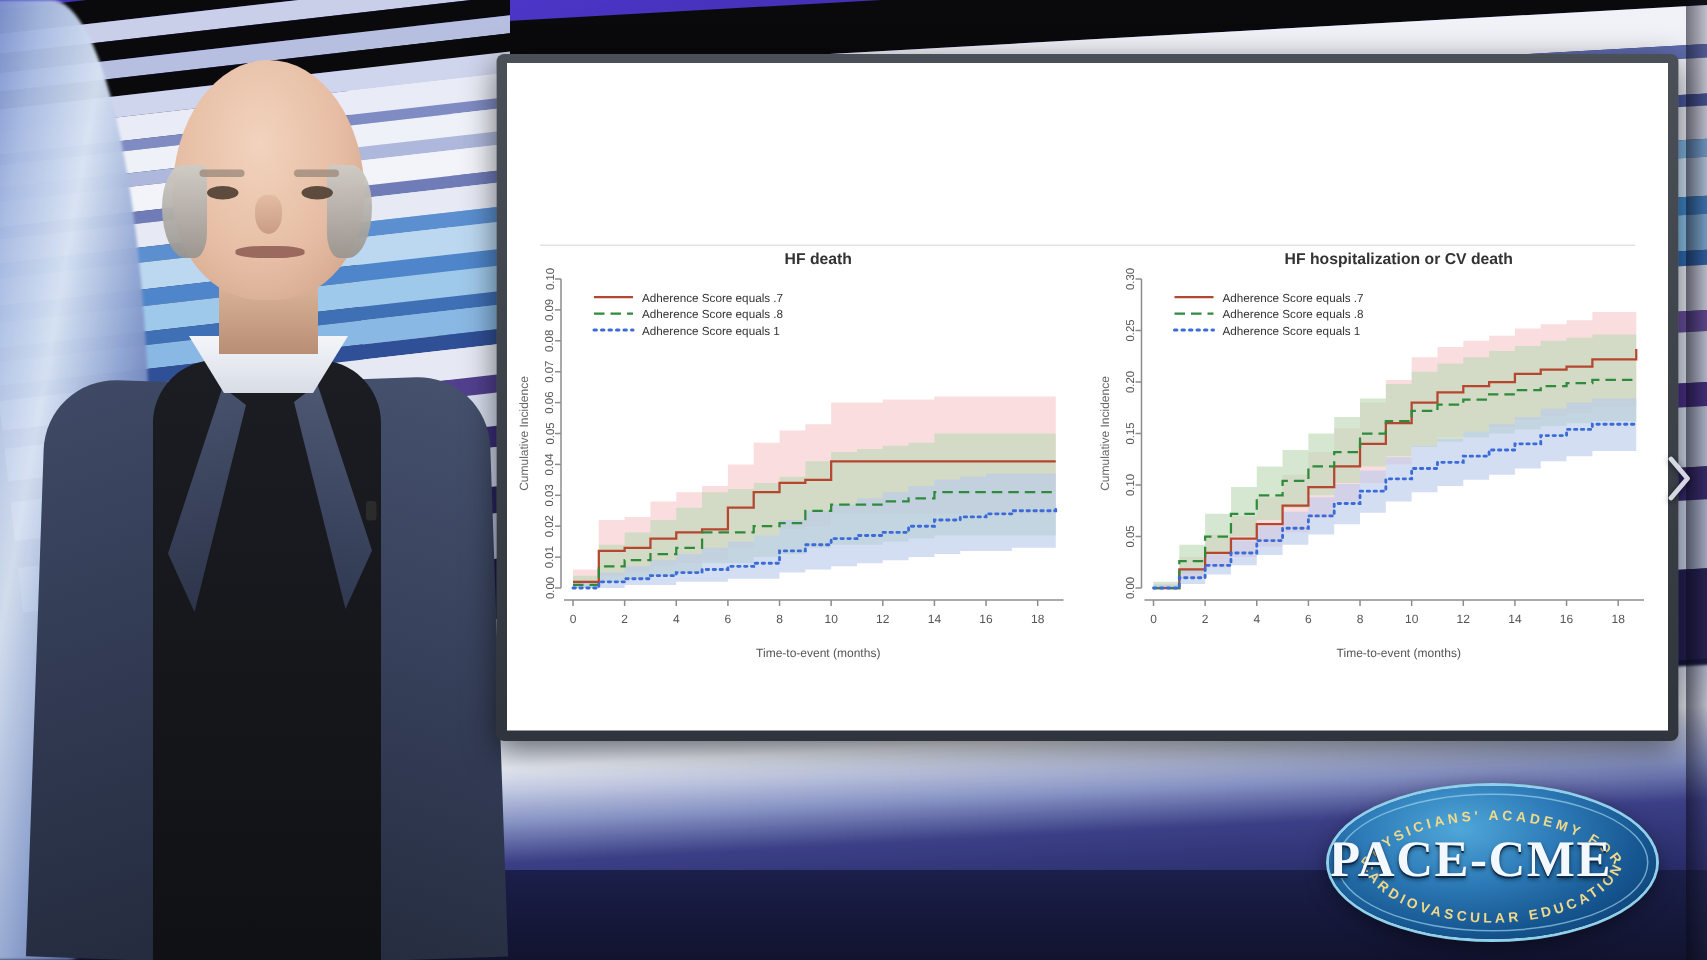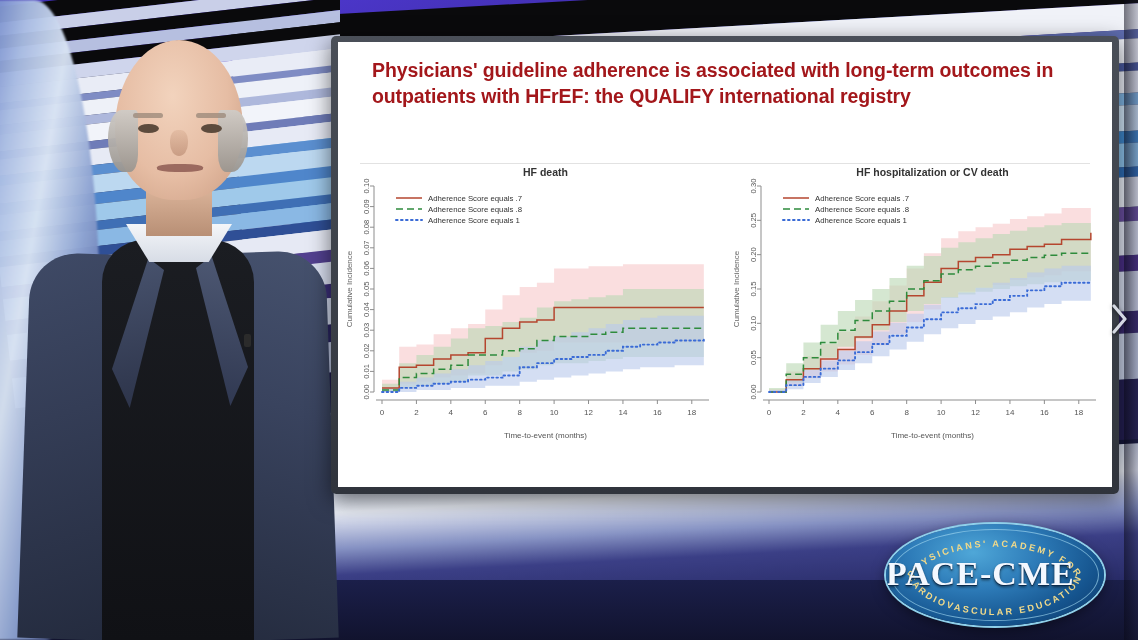--- a/index.html
+++ b/index.html
@@ -269,21 +269,20 @@
     <div class="eye" style="left:118px;top:106px;"></div>
     <div class="eye" style="left:181px;top:106px;"></div>
     <div class="nose"></div>
     <div class="mouth"></div>
     <div class="mic"></div>
   </div>
 
   <div class="slide-frame">
     <div class="slide">
 
-      <div class="slide-title">Physicians' guideline adherence is associated with long-term outcomes in outpatients with HFrEF: the QUALIFY international registry</div>
       <div class="slide-sep"></div>
 
       <div class="charts">
         <div class="chart-cell" id="cell0"><svg width="387" height="280" viewBox="0 0 387 280">
               <path d="M 44 215.64 L 61.21052631578947 215.64 L 61.21052631578947 182.68 L 78.42105263157895 182.68 L 78.42105263157895 180.62 L 95.63157894736841 180.62 L 95.63157894736841 170.32 L 112.84210526315789 170.32 L 112.84210526315789 164.14 L 130.05263157894737 164.14 L 130.05263157894737 160.01999999999998 L 147.26315789473682 160.01999999999998 L 147.26315789473682 145.60000000000002 L 164.4736842105263 145.60000000000002 L 164.4736842105263 131.18 L 181.68421052631578 131.18 L 181.68421052631578 122.94000000000003 L 198.89473684210526 122.94000000000003 L 198.89473684210526 118.82000000000002 L 216.10526315789474 118.82000000000002 L 216.10526315789474 104.4 L 233.31578947368422 104.4 L 233.31578947368422 104.4 L 250.52631578947367 104.4 L 250.52631578947367 102.34 L 267.7368421052631 102.34 L 267.7368421052631 102.34 L 284.9473684210526 102.34 L 284.9473684210526 100.28 L 302.1578947368421 100.28 L 302.1578947368421 100.28 L 319.36842105263156 100.28 L 319.36842105263156 100.28 L 336.57894736842104 100.28 L 336.57894736842104 100.28 L 365.83684210526314 100.28 L 365.83684210526314 98.22 L 365.83684210526314 178.56 L 365.83684210526314 178.56 L 336.57894736842104 178.56 L 336.57894736842104 178.56 L 319.36842105263156 178.56 L 319.36842105263156 178.56 L 302.1578947368421 178.56 L 302.1578947368421 178.56 L 284.9473684210526 178.56 L 284.9473684210526 178.56 L 267.7368421052631 178.56 L 267.7368421052631 178.56 L 250.52631578947367 178.56 L 250.52631578947367 178.56 L 233.31578947368422 178.56 L 233.31578947368422 178.56 L 216.10526315789474 178.56 L 216.10526315789474 186.8 L 198.89473684210526 186.8 L 198.89473684210526 188.86 L 181.68421052631578 188.86 L 181.68421052631578 192.98 L 164.4736842105263 192.98 L 164.4736842105263 201.22 L 147.26315789473682 201.22 L 147.26315789473682 209.46 L 130.05263157894737 209.46 L 130.05263157894737 211.52 L 112.84210526315789 211.52 L 112.84210526315789 213.58 L 95.63157894736841 213.58 L 95.63157894736841 217.7 L 78.42105263157895 217.7 L 78.42105263157895 219.76 L 61.21052631578947 219.76 L 61.21052631578947 228 L 44 228 Z" fill="#F7C9CC" fill-opacity="0.62" stroke="none"></path>
               <path d="M 44 219.76 L 61.21052631578947 219.76 L 61.21052631578947 199.16 L 78.42105263157895 199.16 L 78.42105263157895 190.92000000000002 L 95.63157894736841 190.92000000000002 L 95.63157894736841 182.68 L 112.84210526315789 182.68 L 112.84210526315789 174.44 L 130.05263157894737 174.44 L 130.05263157894737 164.14 L 147.26315789473682 164.14 L 147.26315789473682 162.07999999999998 L 164.4736842105263 162.07999999999998 L 164.4736842105263 157.95999999999998 L 181.68421052631578 157.95999999999998 L 181.68421052631578 153.84000000000003 L 198.89473684210526 153.84000000000003 L 198.89473684210526 143.54000000000002 L 216.10526315789474 143.54000000000002 L 216.10526315789474 137.36 L 233.31578947368422 137.36 L 233.31578947368422 135.3 L 250.52631578947367 135.3 L 250.52631578947367 133.24 L 267.7368421052631 133.24 L 267.7368421052631 131.18 L 284.9473684210526 131.18 L 284.9473684210526 125 L 302.1578947368421 125 L 302.1578947368421 125 L 319.36842105263156 125 L 319.36842105263156 125 L 336.57894736842104 125 L 336.57894736842104 125 L 365.83684210526314 125 L 365.83684210526314 125 L 365.83684210526314 192.98 L 365.83684210526314 192.98 L 336.57894736842104 192.98 L 336.57894736842104 192.98 L 319.36842105263156 192.98 L 319.36842105263156 192.98 L 302.1578947368421 192.98 L 302.1578947368421 192.98 L 284.9473684210526 192.98 L 284.9473684210526 195.04 L 267.7368421052631 195.04 L 267.7368421052631 197.1 L 250.52631578947367 197.1 L 250.52631578947367 199.16 L 233.31578947368422 199.16 L 233.31578947368422 199.16 L 216.10526315789474 199.16 L 216.10526315789474 201.22 L 198.89473684210526 201.22 L 198.89473684210526 205.34 L 181.68421052631578 205.34 L 181.68421052631578 207.4 L 164.4736842105263 207.4 L 164.4736842105263 211.52 L 147.26315789473682 211.52 L 147.26315789473682 211.52 L 130.05263157894737 211.52 L 130.05263157894737 217.7 L 112.84210526315789 217.7 L 112.84210526315789 219.76 L 95.63157894736841 219.76 L 95.63157894736841 221.82 L 78.42105263157895 221.82 L 78.42105263157895 223.88 L 61.21052631578947 223.88 L 61.21052631578947 228 L 44 228 Z" fill="#BCD9B4" fill-opacity="0.62" stroke="none"></path>
               <path d="M 44 223.88 L 61.21052631578947 223.88 L 61.21052631578947 217.7 L 78.42105263157895 217.7 L 78.42105263157895 213.58 L 95.63157894736841 213.58 L 95.63157894736841 209.46 L 112.84210526315789 209.46 L 112.84210526315789 205.34 L 130.05263157894737 205.34 L 130.05263157894737 201.22 L 147.26315789473682 201.22 L 147.26315789473682 197.1 L 164.4736842105263 197.1 L 164.4736842105263 192.98 L 181.68421052631578 192.98 L 181.68421052631578 182.68 L 198.89473684210526 182.68 L 198.89473684210526 176.5 L 216.10526315789474 176.5 L 216.10526315789474 172.38 L 233.31578947368422 172.38 L 233.31578947368422 168.26 L 250.52631578947367 168.26 L 250.52631578947367 164.14 L 267.7368421052631 164.14 L 267.7368421052631 160.01999999999998 L 284.9473684210526 160.01999999999998 L 284.9473684210526 155.89999999999998 L 302.1578947368421 155.89999999999998 L 302.1578947368421 153.84000000000003 L 319.36842105263156 153.84000000000003 L 319.36842105263156 151.78000000000003 L 336.57894736842104 151.78000000000003 L 336.57894736842104 151.78000000000003 L 365.83684210526314 151.78000000000003 L 365.83684210526314 149.72000000000003 L 365.83684210526314 201.22 L 365.83684210526314 201.22 L 336.57894736842104 201.22 L 336.57894736842104 203.28 L 319.36842105263156 203.28 L 319.36842105263156 203.28 L 302.1578947368421 203.28 L 302.1578947368421 205.34 L 284.9473684210526 205.34 L 284.9473684210526 207.4 L 267.7368421052631 207.4 L 267.7368421052631 209.46 L 250.52631578947367 209.46 L 250.52631578947367 211.52 L 233.31578947368422 211.52 L 233.31578947368422 213.58 L 216.10526315789474 213.58 L 216.10526315789474 215.64 L 198.89473684210526 215.64 L 198.89473684210526 217.7 L 181.68421052631578 217.7 L 181.68421052631578 221.82 L 164.4736842105263 221.82 L 164.4736842105263 221.82 L 147.26315789473682 221.82 L 147.26315789473682 223.88 L 130.05263157894737 223.88 L 130.05263157894737 223.88 L 112.84210526315789 223.88 L 112.84210526315789 225.94 L 95.63157894736841 225.94 L 95.63157894736841 225.94 L 78.42105263157895 225.94 L 78.42105263157895 228 L 61.21052631578947 228 L 61.21052631578947 228 L 44 228 Z" fill="#B9C9EC" fill-opacity="0.62" stroke="none"></path>
               <path d="M 44 223.88 L 61.21052631578947 223.88 L 61.21052631578947 203.28 L 78.42105263157895 203.28 L 78.42105263157895 201.22 L 95.63157894736841 201.22 L 95.63157894736841 195.04 L 112.84210526315789 195.04 L 112.84210526315789 190.92000000000002 L 130.05263157894737 190.92000000000002 L 130.05263157894737 188.86 L 147.26315789473682 188.86 L 147.26315789473682 174.44 L 164.4736842105263 174.44 L 164.4736842105263 164.14 L 181.68421052631578 164.14 L 181.68421052631578 157.95999999999998 L 198.89473684210526 157.95999999999998 L 198.89473684210526 155.89999999999998 L 216.10526315789474 155.89999999999998 L 216.10526315789474 143.54000000000002 L 233.31578947368422 143.54000000000002 L 233.31578947368422 143.54000000000002 L 250.52631578947367 143.54000000000002 L 250.52631578947367 143.54000000000002 L 267.7368421052631 143.54000000000002 L 267.7368421052631 143.54000000000002 L 284.9473684210526 143.54000000000002 L 284.9473684210526 143.54000000000002 L 302.1578947368421 143.54000000000002 L 302.1578947368421 143.54000000000002 L 319.36842105263156 143.54000000000002 L 319.36842105263156 143.54000000000002 L 336.57894736842104 143.54000000000002 L 336.57894736842104 143.54000000000002 L 365.83684210526314 143.54000000000002 L 365.83684210526314 143.54000000000002" fill="none" stroke="#B5462F" stroke-width="1.5"></path>
               <path d="M 44 225.94 L 61.21052631578947 225.94 L 61.21052631578947 213.58 L 78.42105263157895 213.58 L 78.42105263157895 209.46 L 95.63157894736841 209.46 L 95.63157894736841 205.34 L 112.84210526315789 205.34 L 112.84210526315789 201.22 L 130.05263157894737 201.22 L 130.05263157894737 190.92000000000002 L 147.26315789473682 190.92000000000002 L 147.26315789473682 190.92000000000002 L 164.4736842105263 190.92000000000002 L 164.4736842105263 186.8 L 181.68421052631578 186.8 L 181.68421052631578 184.74 L 198.89473684210526 184.74 L 198.89473684210526 176.5 L 216.10526315789474 176.5 L 216.10526315789474 172.38 L 233.31578947368422 172.38 L 233.31578947368422 172.38 L 250.52631578947367 172.38 L 250.52631578947367 170.32 L 267.7368421052631 170.32 L 267.7368421052631 168.26 L 284.9473684210526 168.26 L 284.9473684210526 164.14 L 302.1578947368421 164.14 L 302.1578947368421 164.14 L 319.36842105263156 164.14 L 319.36842105263156 164.14 L 336.57894736842104 164.14 L 336.57894736842104 164.14 L 365.83684210526314 164.14 L 365.83684210526314 164.14" fill="none" stroke="#2E8B3C" stroke-width="1.5" stroke-dasharray="7,4"></path>
               <path d="M 44 228 L 61.21052631578947 228 L 61.21052631578947 223.88 L 78.42105263157895 223.88 L 78.42105263157895 221.82 L 95.63157894736841 221.82 L 95.63157894736841 219.76 L 112.84210526315789 219.76 L 112.84210526315789 217.7 L 130.05263157894737 217.7 L 130.05263157894737 215.64 L 147.26315789473682 215.64 L 147.26315789473682 213.58 L 164.4736842105263 213.58 L 164.4736842105263 211.52 L 181.68421052631578 211.52 L 181.68421052631578 203.28 L 198.89473684210526 203.28 L 198.89473684210526 199.16 L 216.10526315789474 199.16 L 216.10526315789474 195.04 L 233.31578947368422 195.04 L 233.31578947368422 192.98 L 250.52631578947367 192.98 L 250.52631578947367 190.92000000000002 L 267.7368421052631 190.92000000000002 L 267.7368421052631 186.8 L 284.9473684210526 186.8 L 284.9473684210526 182.68 L 302.1578947368421 182.68 L 302.1578947368421 180.62 L 319.36842105263156 180.62 L 319.36842105263156 178.56 L 336.57894736842104 178.56 L 336.57894736842104 176.5 L 365.83684210526314 176.5 L 365.83684210526314 174.44" fill="none" stroke="#3A6BD6" stroke-width="1.9" stroke-dasharray="1.6,3" stroke-linecap="round"></path>

